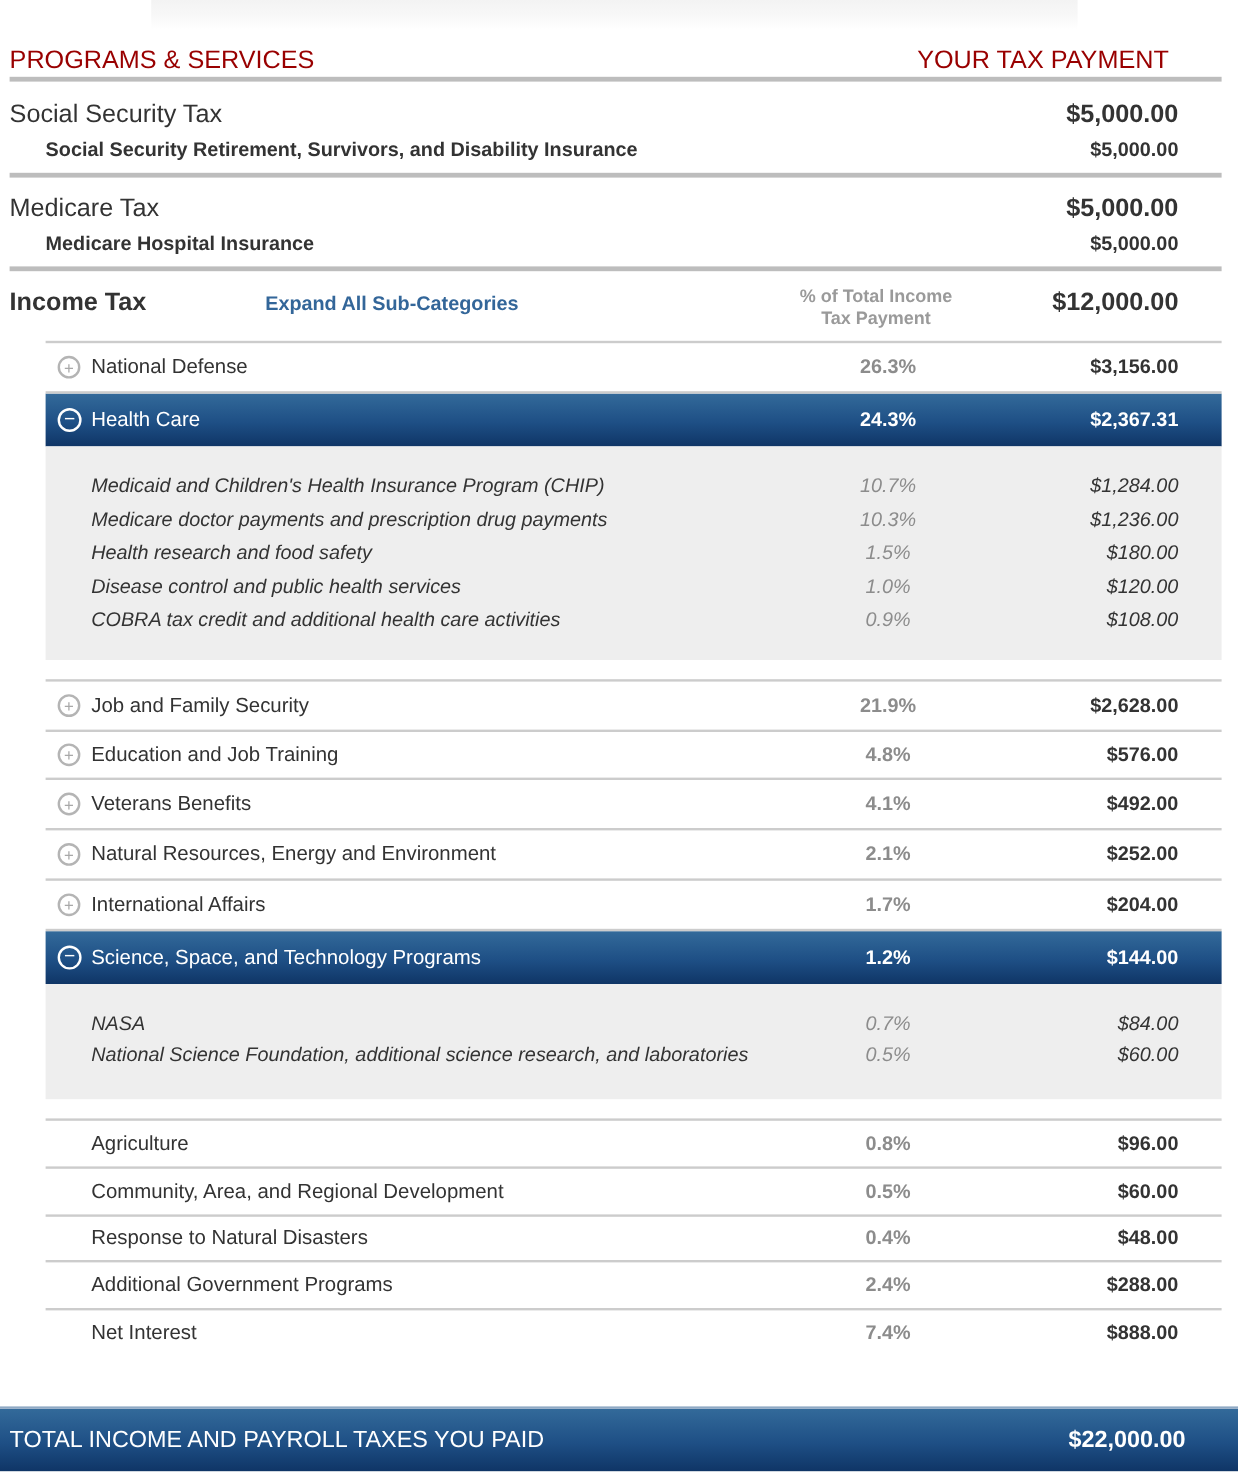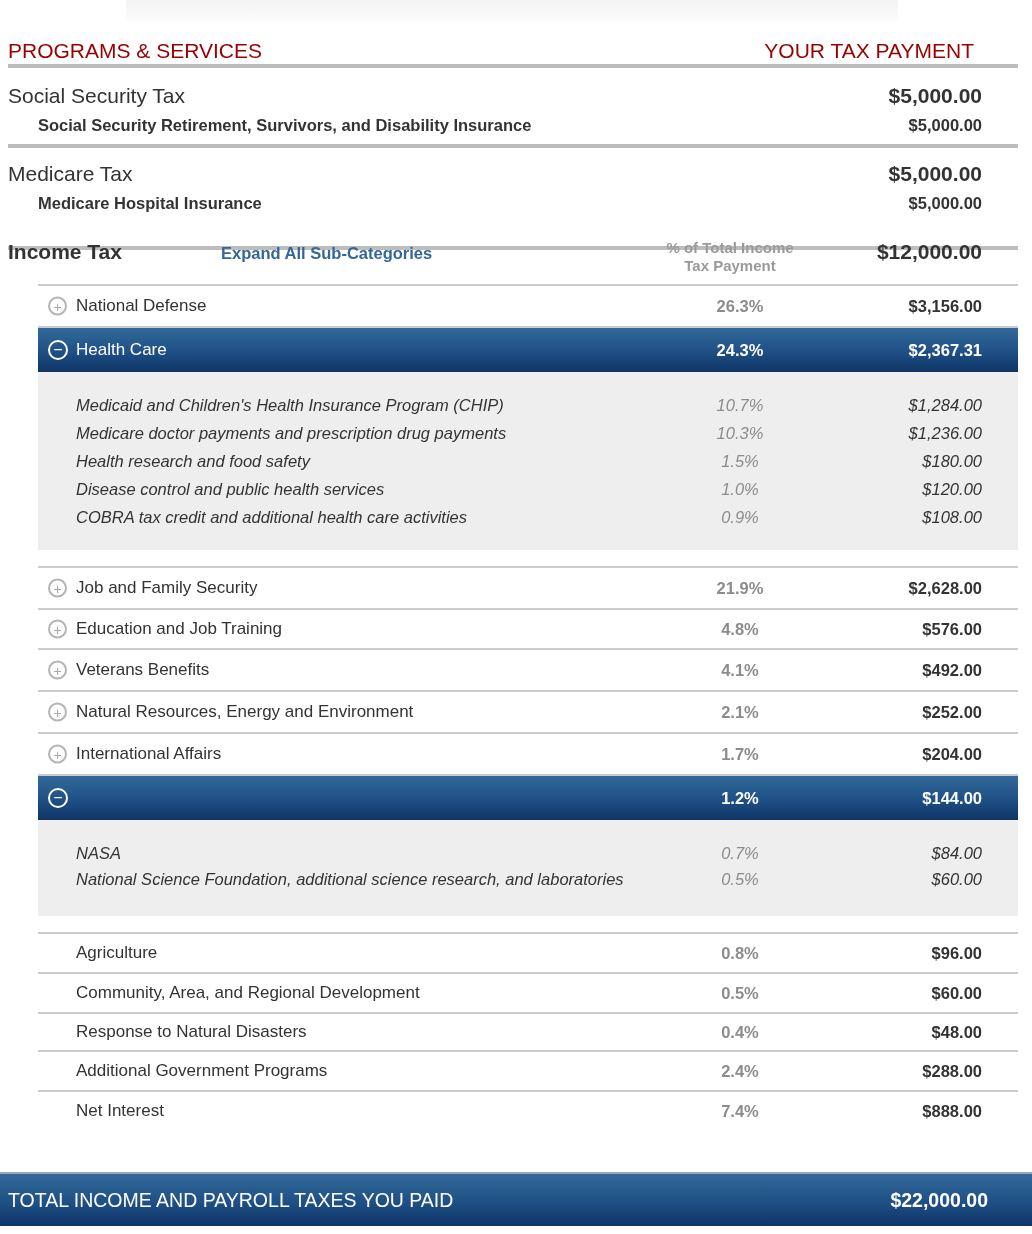--- a/index.html
+++ b/index.html
@@ -106,21 +106,21 @@
   <span class="right">YOUR TAX PAYMENT</span>
 </div>
 
 <div class="payroll-block" style="top:72px;height:76px;">
   <div class="payroll-title" style="top:12px;">Social Security Tax</div>
   <div class="payroll-amount" style="top:12px;">$5,000.00</div>
   <div class="payroll-sub" style="top:44px;">Social Security Retirement, Survivors, and Disability Insurance</div>
   <div class="payroll-sub-amount" style="top:44px;">$5,000.00</div>
 </div>
 
-<div class="payroll-block" style="top:148px;height:102px;">
+<div class="payroll-block" style="top:148px;height:78px;">
   <div class="payroll-title" style="top:14px;">Medicare Tax</div>
   <div class="payroll-amount" style="top:14px;">$5,000.00</div>
   <div class="payroll-sub" style="top:46px;">Medicare Hospital Insurance</div>
   <div class="payroll-sub-amount" style="top:46px;">$5,000.00</div>
 </div>
 
 <div class="income-title">Income Tax</div>
 <a class="expand-link">Expand All Sub-Categories</a>
 <div class="pct-header">
   <div>% of Total Income</div>
@@ -202,20 +202,21 @@
 
   <div class="row">
     <span class="icon">+</span>
     <span class="label">International Affairs</span>
     <span class="pct">1.7%</span>
     <span class="amt">$204.00</span>
   </div>
 
   <div class="row active">
     <span class="icon">−</span>
+    <span class="label">Science, Space, and Technology Programs</span>
     <span class="pct">1.2%</span>
     <span class="amt">$144.00</span>
   </div>
   <div class="detail" style="height:96px;">
     <div class="detail-item" style="height:26px;">
       <span class="dlabel">NASA</span>
       <span class="dpct">0.7%</span>
       <span class="damt">$84.00</span>
     </div>
     <div class="detail-item">

